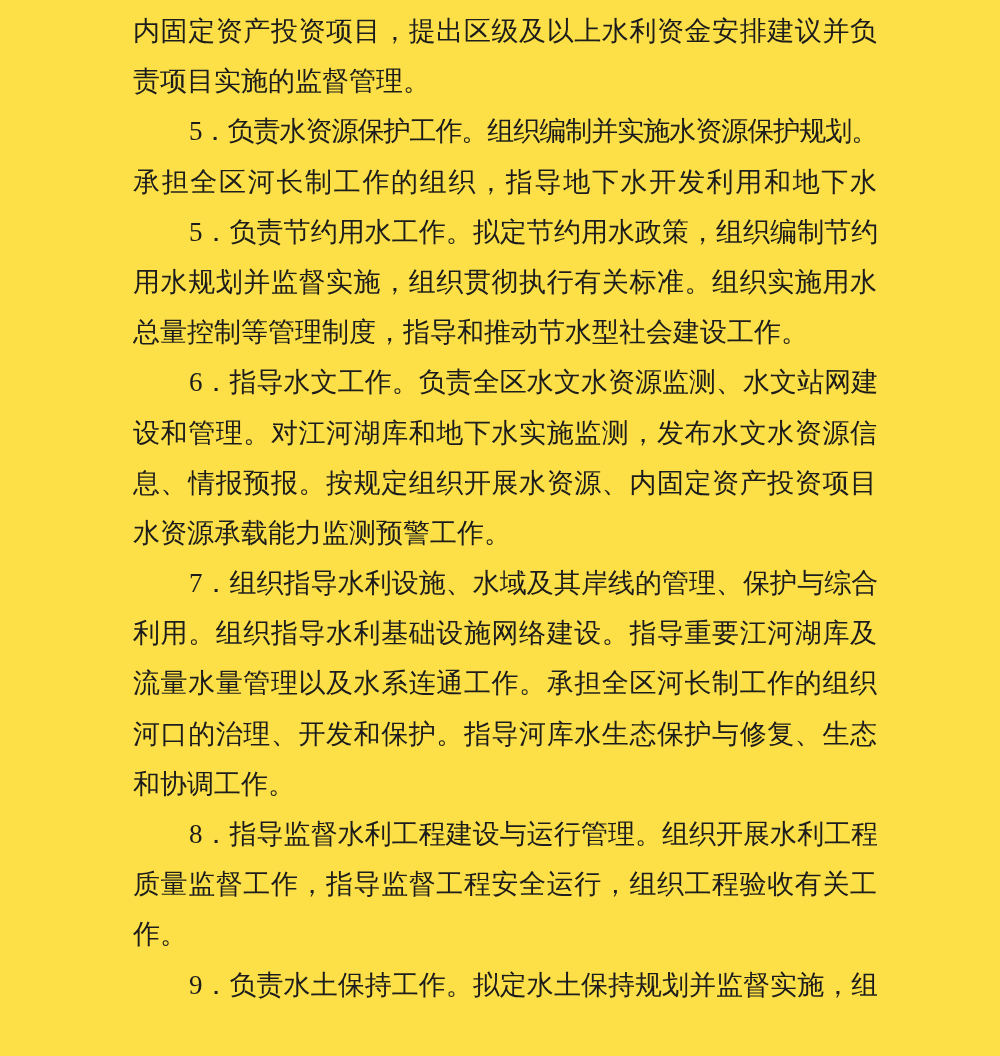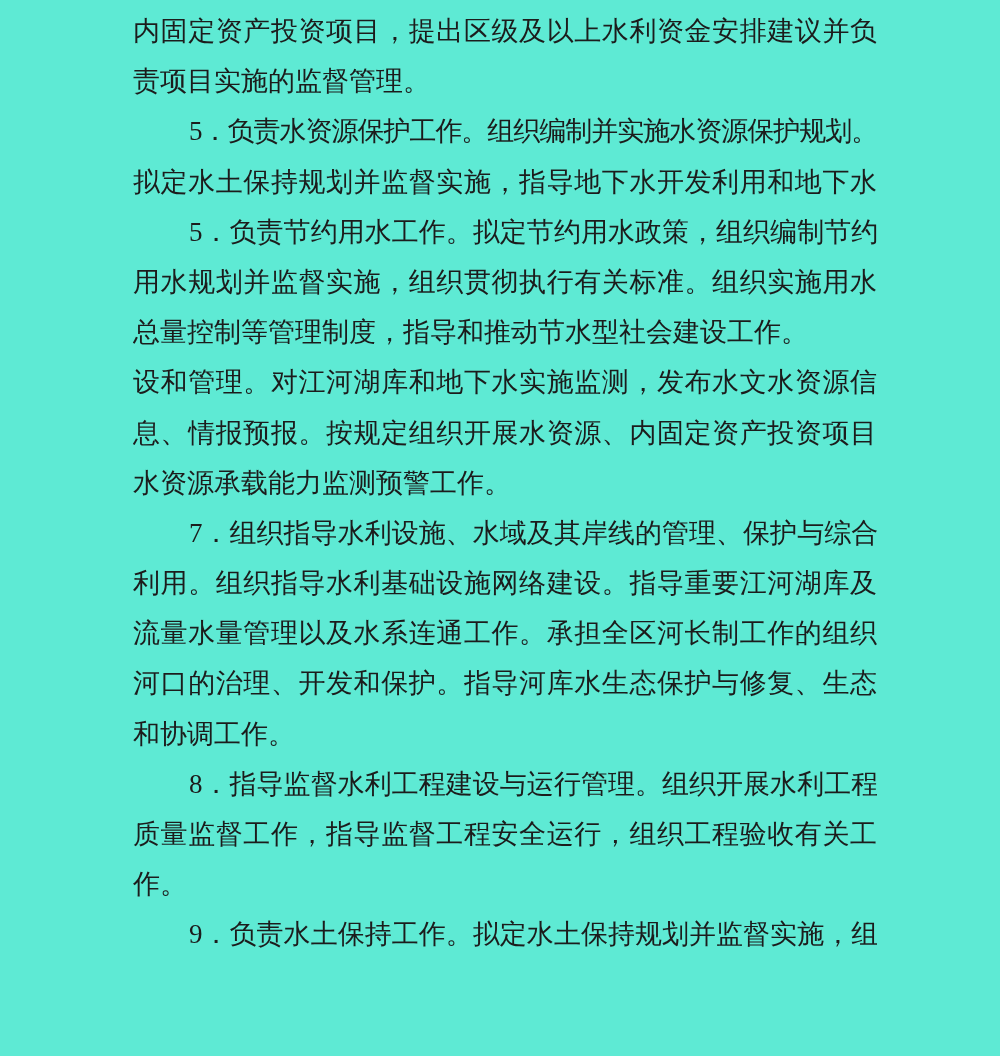--- a/index.html
+++ b/index.html
@@ -4,21 +4,21 @@
 <style>
   html, body {
     margin: 0;
     padding: 0;
     background: #ffffff;
   }
   .page {
     position: relative;
     width: 1000px;
     height: 1056px;
-    background: #5eead4;
+    background: #fde047;
     overflow: hidden;
     font-family: "Liberation Serif", "DejaVu Serif", serif;
   }
   .content {
     position: absolute;
     left: 133px;
     top: 6px;
     width: 744px;
     color: #1c1c1c;
   }
@@ -50,30 +50,31 @@
 <div class="page">
   <div class="content">
 
     <div class="para">
       <div class="line">内固定资产投资项目，提出区级及以上水利资金安排建议并负</div>
       <div class="line short">责项目实施的监督管理。</div>
     </div>
 
     <div class="para">
       <div class="line indent">5．负责水资源保护工作。组织编制并实施水资源保护规划。</div>
-      <div class="line">拟定水土保持规划并监督实施，指导地下水开发利用和地下水</div>
+      <div class="line">承担全区河长制工作的组织，指导地下水开发利用和地下水</div>
     </div>
 
     <div class="para">
       <div class="line indent">5．负责节约用水工作。拟定节约用水政策，组织编制节约</div>
       <div class="line">用水规划并监督实施，组织贯彻执行有关标准。组织实施用水</div>
       <div class="line short">总量控制等管理制度，指导和推动节水型社会建设工作。</div>
     </div>
 
     <div class="para">
+      <div class="line indent">6．指导水文工作。负责全区水文水资源监测、水文站网建</div>
       <div class="line">设和管理。对江河湖库和地下水实施监测，发布水文水资源信</div>
       <div class="line">息、情报预报。按规定组织开展水资源、内固定资产投资项目</div>
       <div class="line short">水资源承载能力监测预警工作。</div>
     </div>
 
     <div class="para">
       <div class="line indent">7．组织指导水利设施、水域及其岸线的管理、保护与综合</div>
       <div class="line">利用。组织指导水利基础设施网络建设。指导重要江河湖库及</div>
       <div class="line">流量水量管理以及水系连通工作。承担全区河长制工作的组织</div>
       <div class="line">河口的治理、开发和保护。指导河库水生态保护与修复、生态</div>

